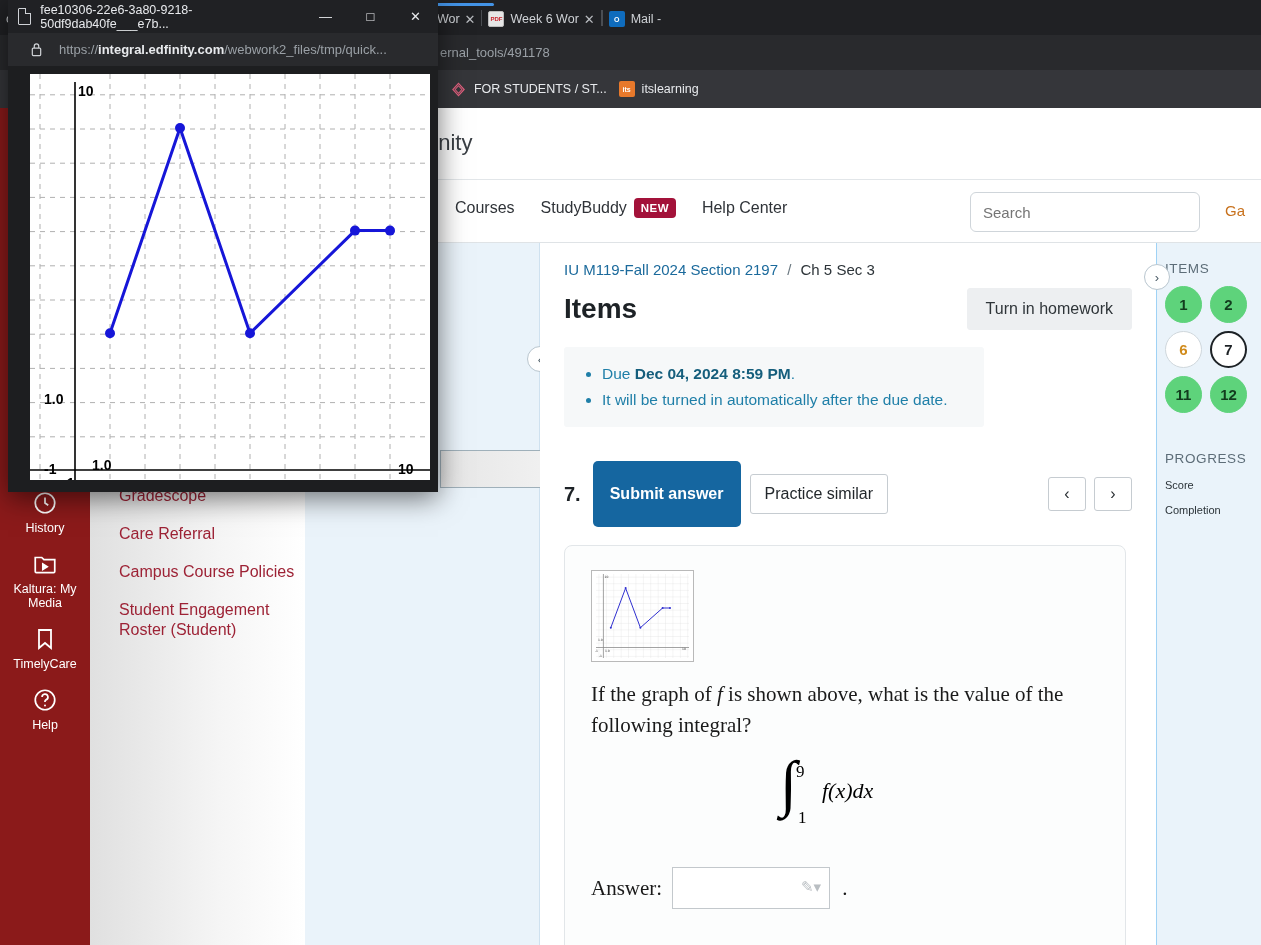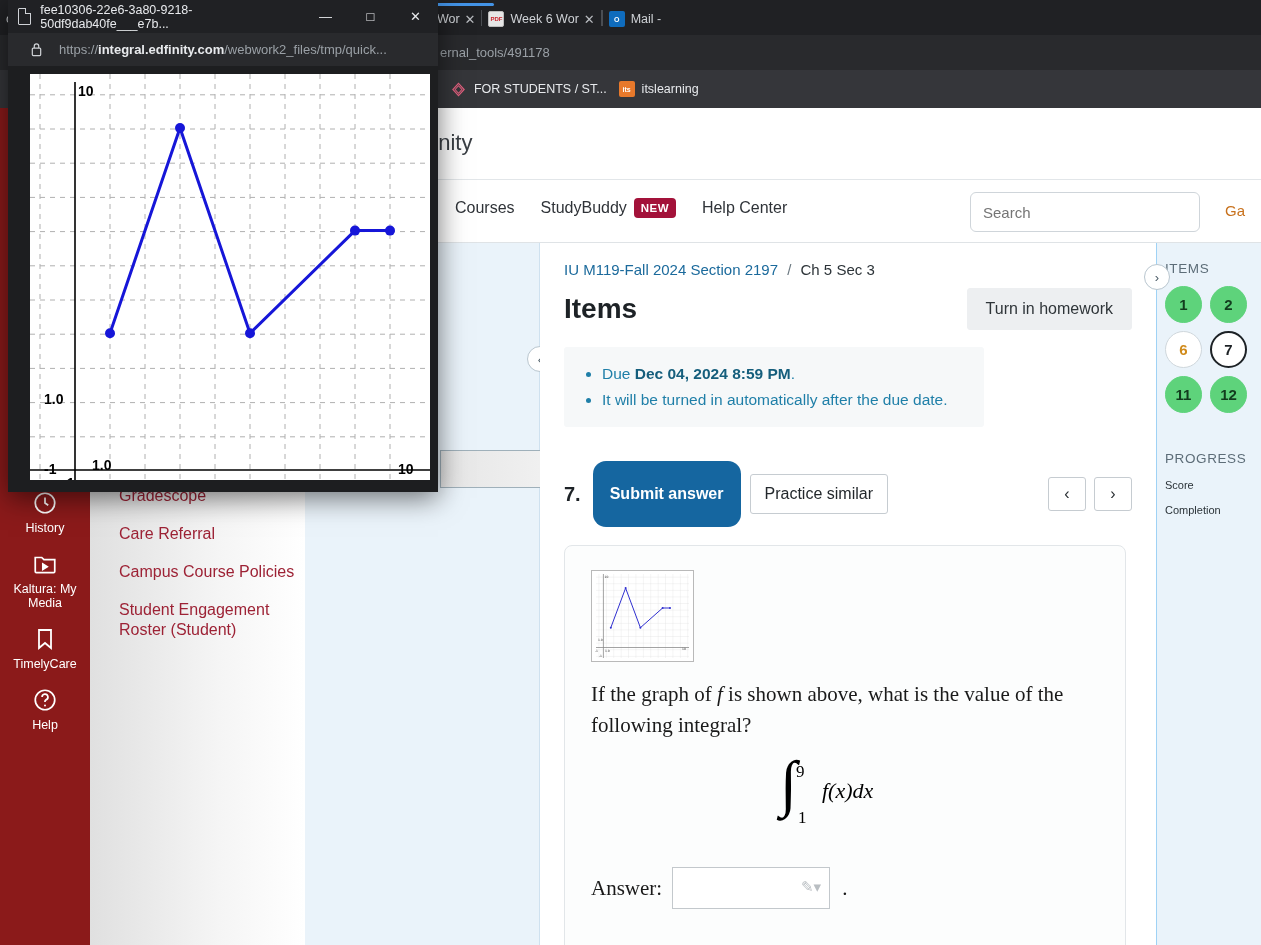--- a/index.html
+++ b/index.html
@@ -138,21 +138,21 @@
                 font-size: 16px; padding: 11px 18px; border-radius: 3px; }
 
   .duebox { margin-top: 17px; width: 420px; background: #f6f8f9; border-radius: 3px;
             padding: 14px 14px 14px 34px; }
   .duebox li { color: #1f7fa8; font-size: 15.5px; line-height: 26px; list-style: disc; }
   .duebox li b { color: #155e7c; }
 
   .qrow { display: flex; align-items: center; margin-top: 34px; }
   .qnum { font-size: 20px; font-weight: bold; color: #1d2226; margin-right: 12px; }
   .btn-submit { background: #1566a0; color: #fff; border: none; font-size: 16px;
-                font-weight: bold; padding: 24px 17px; border-radius: 13px; }
+                font-weight: bold; padding: 24px 17px; border-radius: 5px; }
   .btn-practice { background: #fff; color: #23282c; border: 1px solid #c6ccd1; font-size: 16px;
                   padding: 10px 14px; border-radius: 3px; margin-left: 9px; }
   .qnav { margin-left: auto; display: flex; gap: 8px; }
   .qnav button { width: 38px; height: 34px; background: #fff; border: 1px solid #c6ccd1;
                  border-radius: 3px; color: #2a2f33; font-size: 16px; }
 
   .qcard { margin-top: 18px; border: 1px solid #e2e6e9; border-radius: 8px;
            background: #fcfdfd; padding: 24px 26px 18px 26px; width: 562px; height: 430px; }
   .thumb { width: 103px; height: 92px; border: 1px solid #b9b9b9; background: #fff; }
   .qtext { font-family: "Liberation Serif", serif; font-size: 21px; color: #1a1a1a;

